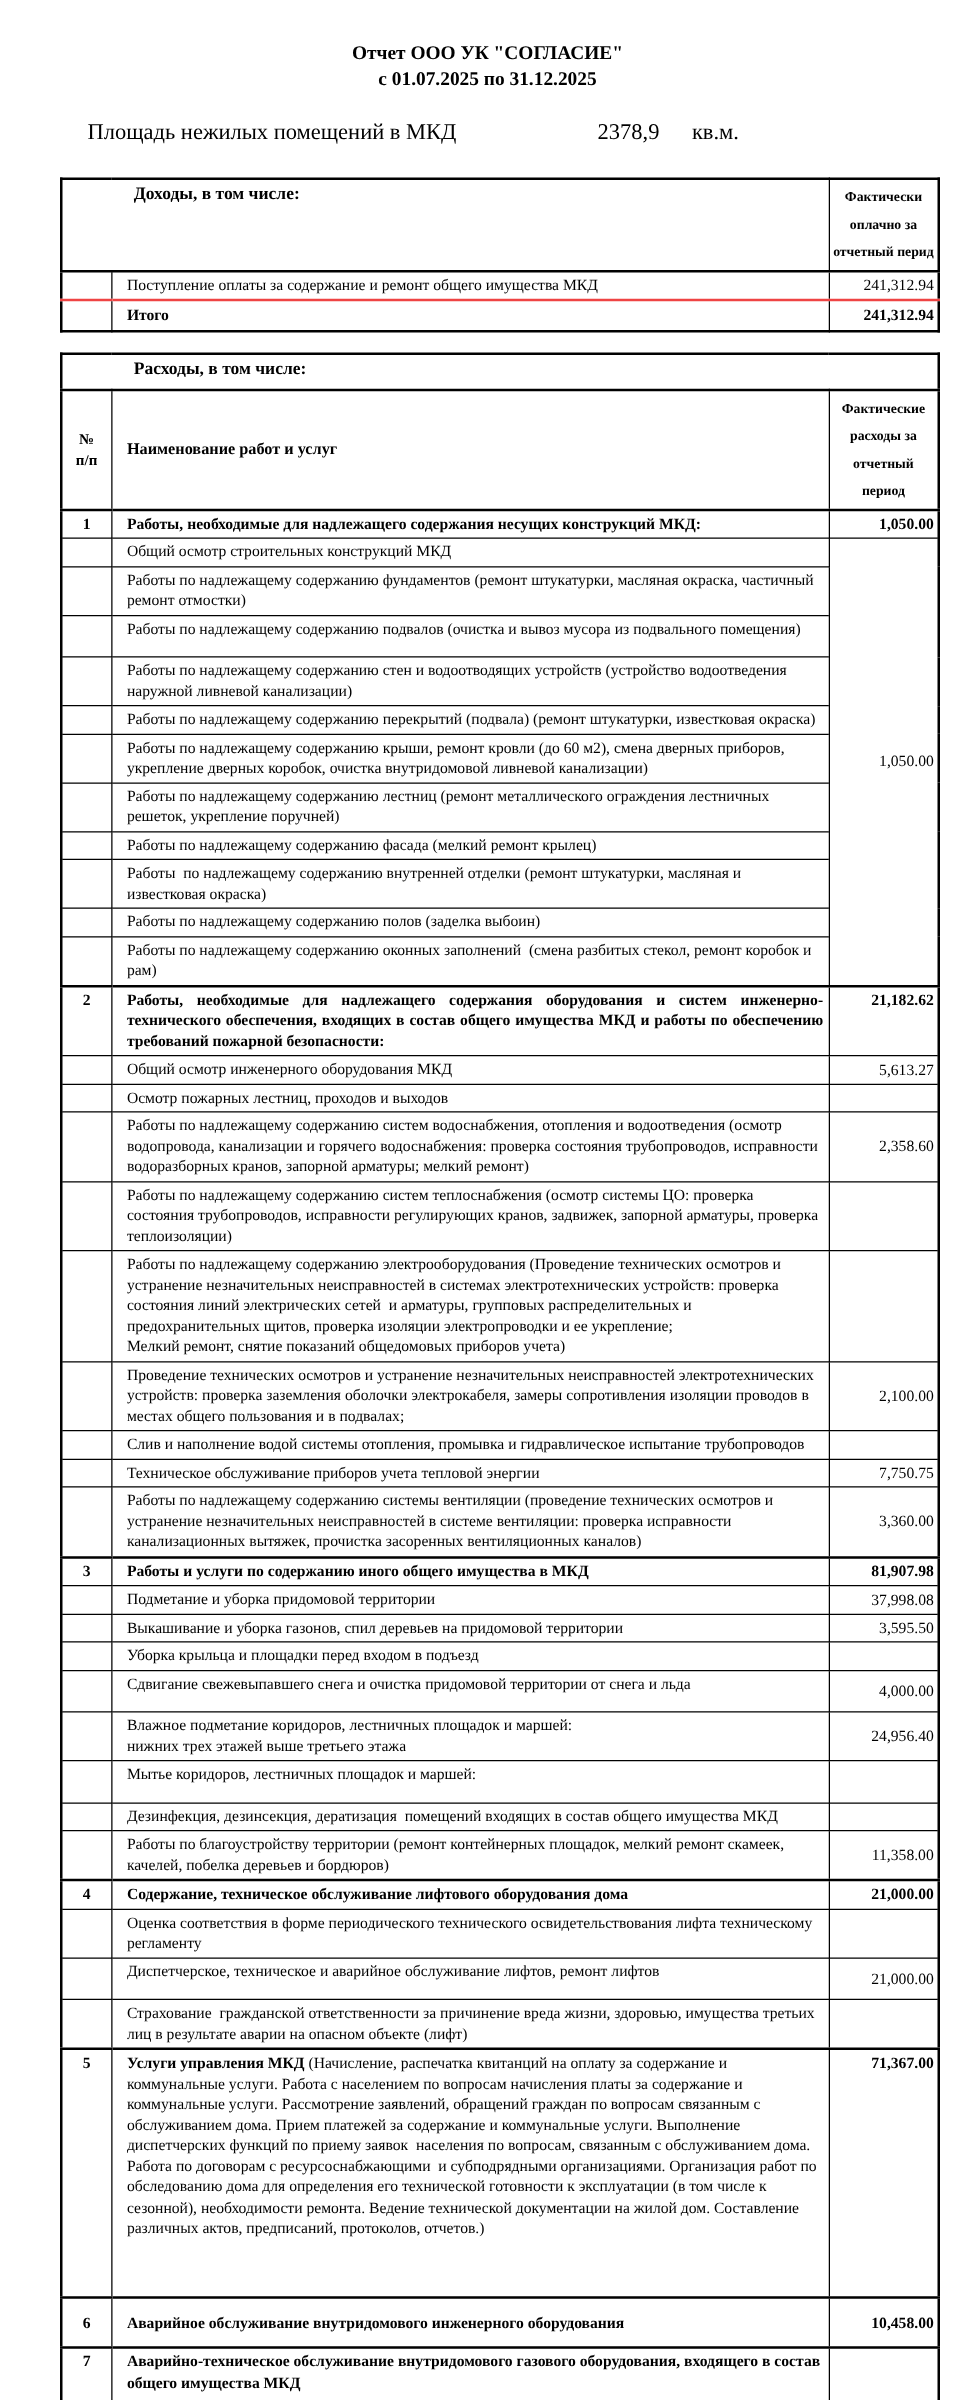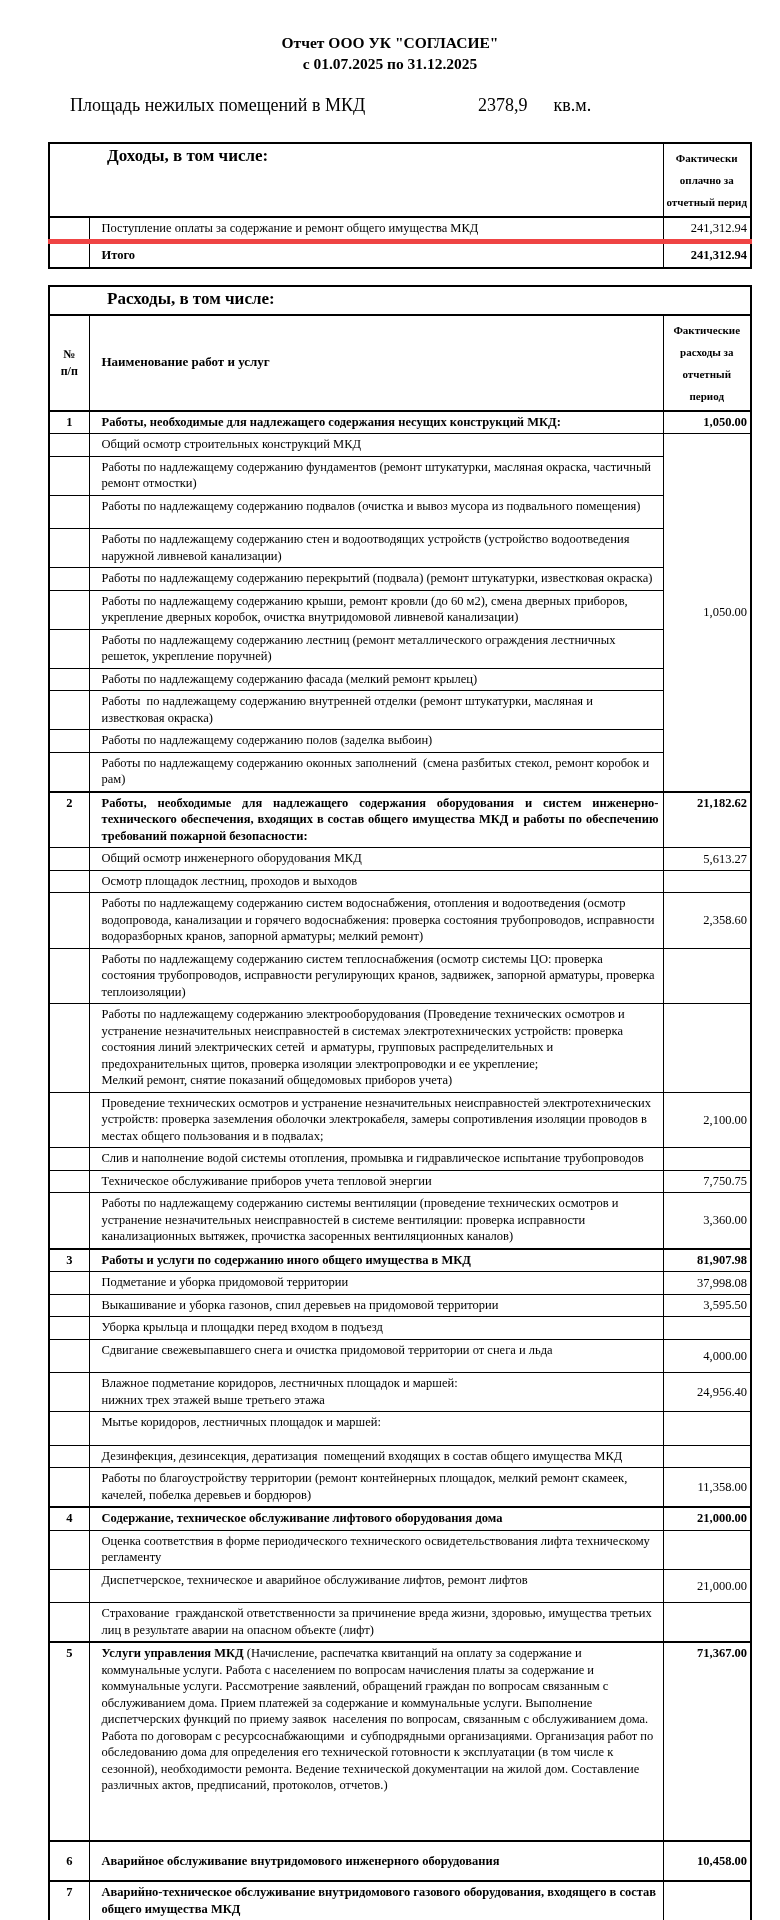--- a/index.html
+++ b/index.html
@@ -12,39 +12,39 @@
   .content{ margin-left:48px;margin-right:28px; }
   .area-line{ margin-top:21px;padding-left:22px;font-size:18px;display:flex;align-items:flex-end; }
   .area-line .lbl{ width:408px;flex:none; }
   .area-line .unit{ margin-left:26px; }
   table{ border-collapse:collapse;width:100%;table-layout:fixed;border:2px solid #000; }
   td{ border:1px solid #000;font-size:12.5px;line-height:16.5px;padding:2px 4px 3px 12px;
       vertical-align:top;white-space:pre-wrap;word-wrap:break-word; }
   col.c-num{width:40px;} col.c-name{width:574px;} col.c-val{width:88px;}
   .income{ margin-top:26px; }
   .expenses{ margin-top:16px; }
-  .band{ font-weight:bold;font-size:17px;padding:4px 4px 6px 57px;border-bottom:2px solid #000; }
+  .band{ font-weight:bold;font-size:14px;padding:4px 4px 6px 57px;border-bottom:2px solid #000; }
   .small-head{ font-weight:bold;font-size:11px;line-height:22px;text-align:center;vertical-align:middle;
                padding:3px 2px;border-bottom:2px solid #000; }
   .cols td{ border-bottom:2px solid #000; }
   .col-name{ font-weight:bold;font-size:13px;text-align:left;vertical-align:middle;margin-left:16px; }
   .col-num{ font-weight:bold;font-size:12px;text-align:center;vertical-align:middle;padding:2px; }
   td.num{ text-align:center;font-weight:bold;padding:2px;font-size:12.5px; }
   td.val{ text-align:right;padding:2px 3px 2px 2px;vertical-align:middle; }
   td.val.mid{ vertical-align:middle; }
   td.name.b{ font-weight:bold; }
   td.name.j{ text-align:justify; }
   td.val.b{ font-weight:bold; }
   tr.sec td{ border-top:2px solid #000; }
   tr.sec td.val{ vertical-align:top; }
   tr.tall5 td.name{ padding-bottom:46px; }
   tr.tall6 td{ padding-top:11px;padding-bottom:11px; }
   tr.padb2 td.name{ padding-bottom:14px; }
   .inc-row td{ padding-top:2px;padding-bottom:2px; }
-  .inc-total td{ border-top:5px solid #ef4444;padding-top:3px;padding-bottom:4px; }
+  .inc-total td{ border-top:2px solid #ef4444;padding-top:3px;padding-bottom:4px; }
 </style>
 </head>
 <body>
 
 <div class="page">
 
   <div class="title">Отчет ООО УК "СОГЛАСИЕ"</div>
   <div class="title">с 01.07.2025 по 31.12.2025</div>
 
   <div class="content">
@@ -154,21 +154,21 @@
             <td class="name b j">Работы, необходимые для надлежащего содержания оборудования и систем инженерно-технического обеспечения, входящих в состав общего имущества МКД и работы по обеспечению требований пожарной безопасности:</td>
             <td class="val b">21,182.62</td>
           </tr>
           <tr>
             <td class="num"></td>
             <td class="name">Общий осмотр инженерного оборудования МКД</td>
             <td class="val">5,613.27</td>
           </tr>
           <tr>
             <td class="num"></td>
-            <td class="name">Осмотр площадок лестниц, проходов и выходов</td>
+            <td class="name">Осмотр пожарных лестниц, проходов и выходов</td>
             <td class="val"></td>
           </tr>
           <tr>
             <td class="num"></td>
             <td class="name">Работы по надлежащему содержанию систем водоснабжения, отопления и водоотведения (осмотр водопровода, канализации и горячего водоснабжения: проверка состояния трубопроводов, исправности водоразборных кранов, запорной арматуры; мелкий ремонт)</td>
             <td class="val">2,358.60</td>
           </tr>
           <tr>
             <td class="num"></td>
             <td class="name">Работы по надлежащему содержанию систем теплоснабжения (осмотр системы ЦО: проверка состояния трубопроводов, исправности регулирующих кранов, задвижек, запорной арматуры, проверка теплоизоляции)</td>

